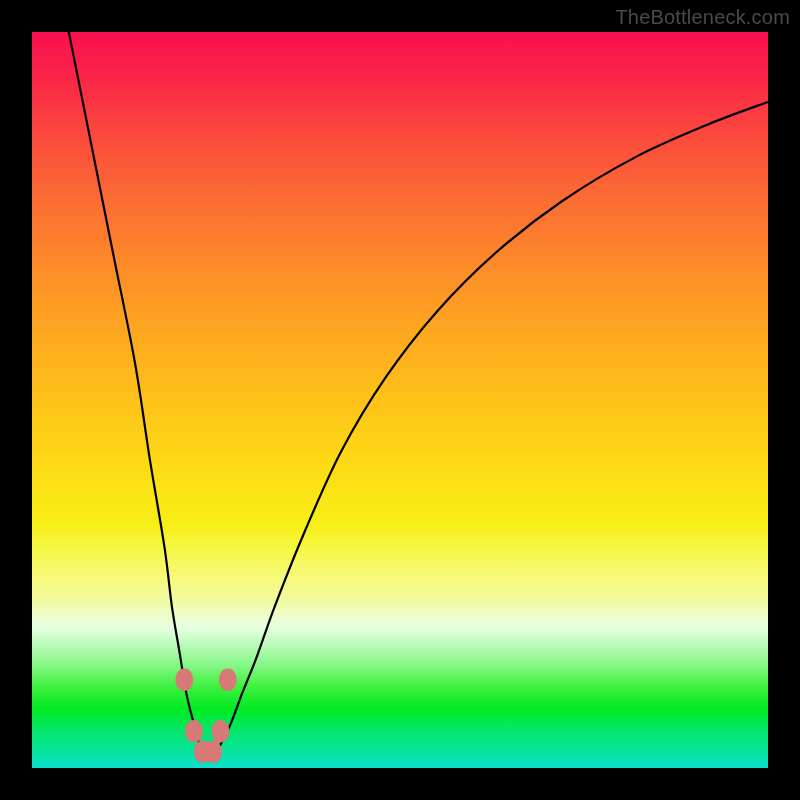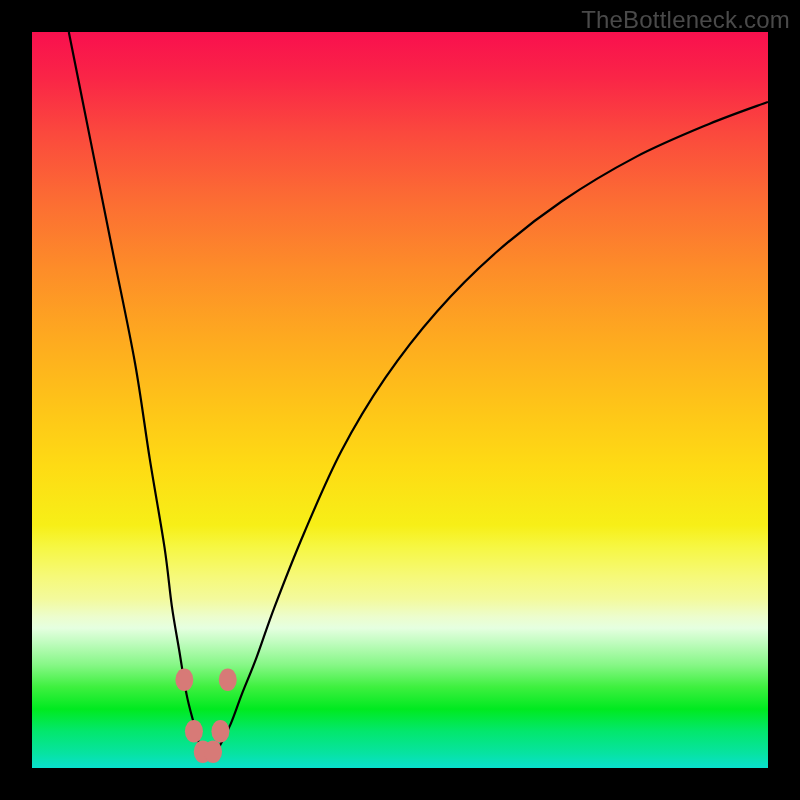--- a/index.html
+++ b/index.html
@@ -55,21 +55,21 @@
     top: 0;
     width: 736px;
     height: 736px;
     pointer-events: none;
   }
   .watermark {
     position: absolute;
     top: 6px;
     right: 10px;
     color: #4a4a4a;
-    font-size: 24px;
+    font-size: 20px;
     font-weight: 400;
     letter-spacing: 0.2px;
     user-select: none;
   }
 </style>
 </head>
 <body>
 
 <div class="wrap">
   <div class="watermark">TheBottleneck.com</div>

